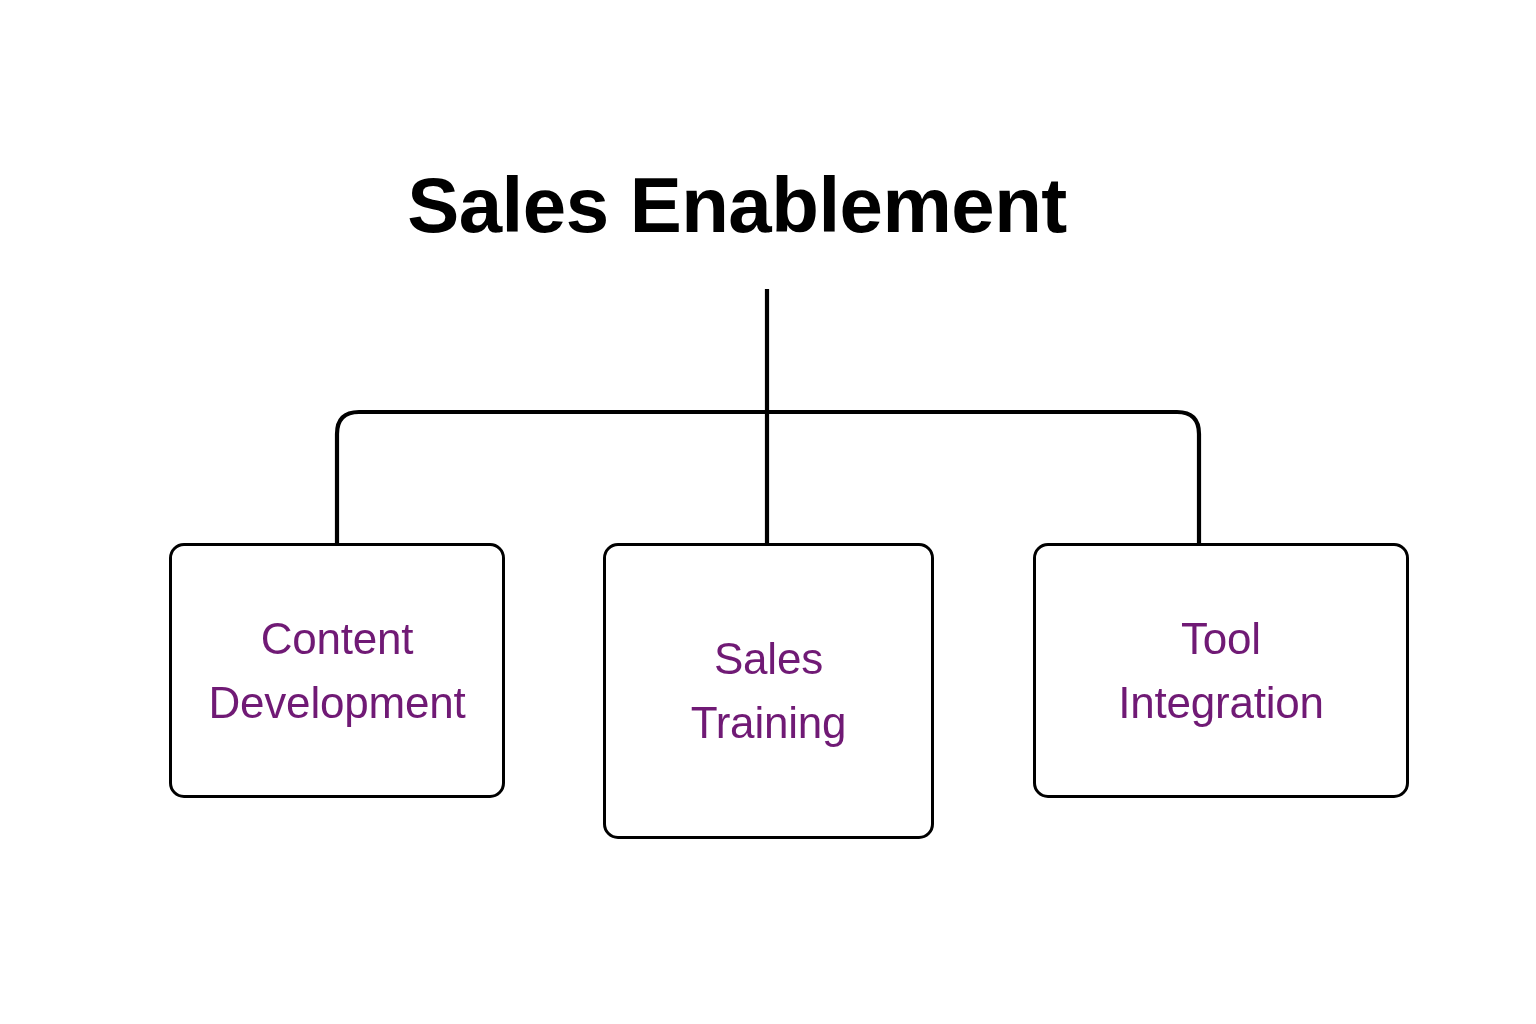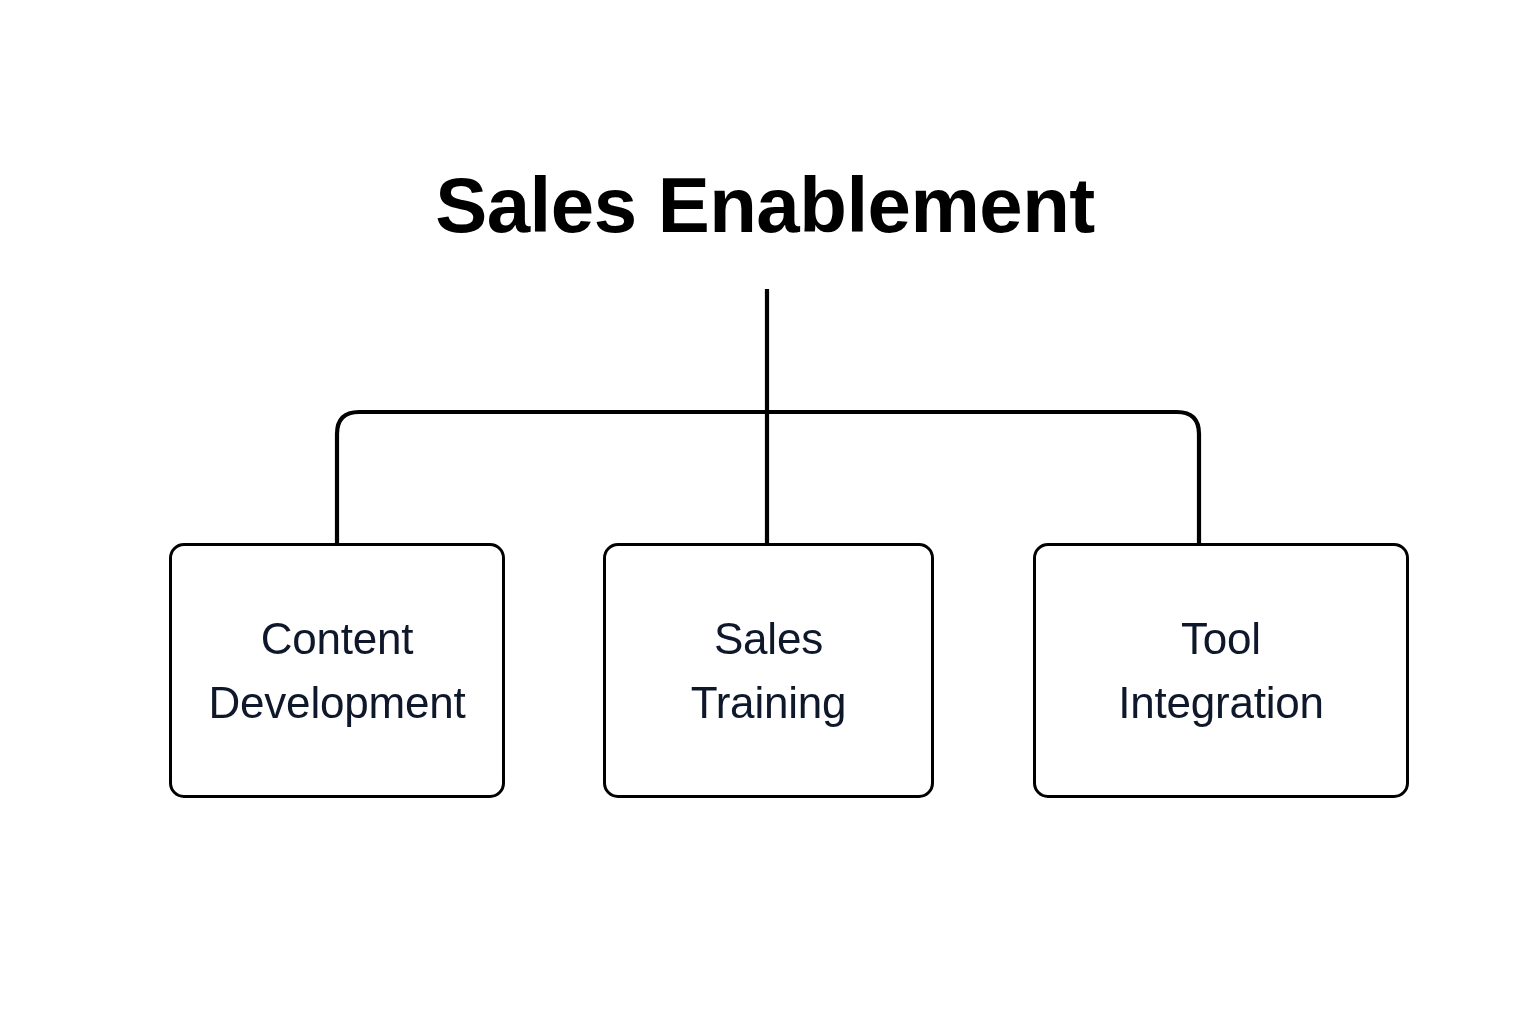--- a/index.html
+++ b/index.html
@@ -27,21 +27,20 @@
     left: 0;
     top: 160px;
     width: 1474px;           
     text-align: center;
     font-size: 78px;
     font-weight: 700;
     letter-spacing: -0.5px;
     line-height: 90px;
     color: #000000;
     white-space: nowrap;
-    padding-left: 28px;
   }
 
   
   .connectors {
     position: absolute;
     left: 0;
     top: 0;
     width: 1536px;
     height: 1024px;
     pointer-events: none;
@@ -57,27 +56,27 @@
     display: flex;
     align-items: center;
     justify-content: center;
     text-align: center;
   }
   .node-label {
     font-size: 44px;
     font-weight: 500;
     line-height: 64px;
     letter-spacing: -0.2px;
-    color: #0f172a;
+    color: #701a75;
     white-space: pre-line;
     padding: 0 8px;
   }
 
   #node-0 { left: 169px;  top: 543px; width: 336px; height: 255px; }
-  #node-1 { left: 603px;  top: 543px; width: 331px; height: 255px; }
+  #node-1 { left: 603px;  top: 543px; width: 331px; height: 296px; }
   #node-2 { left: 1033px; top: 543px; width: 376px; height: 255px; }
 </style>
 </head>
 <body>
 
 <div id="diagram-root">
 
   <div class="diagram-title">Sales Enablement</div>
 
   <svg class="connectors" viewBox="0 0 1536 1024" width="1536" height="1024" aria-hidden="true">

